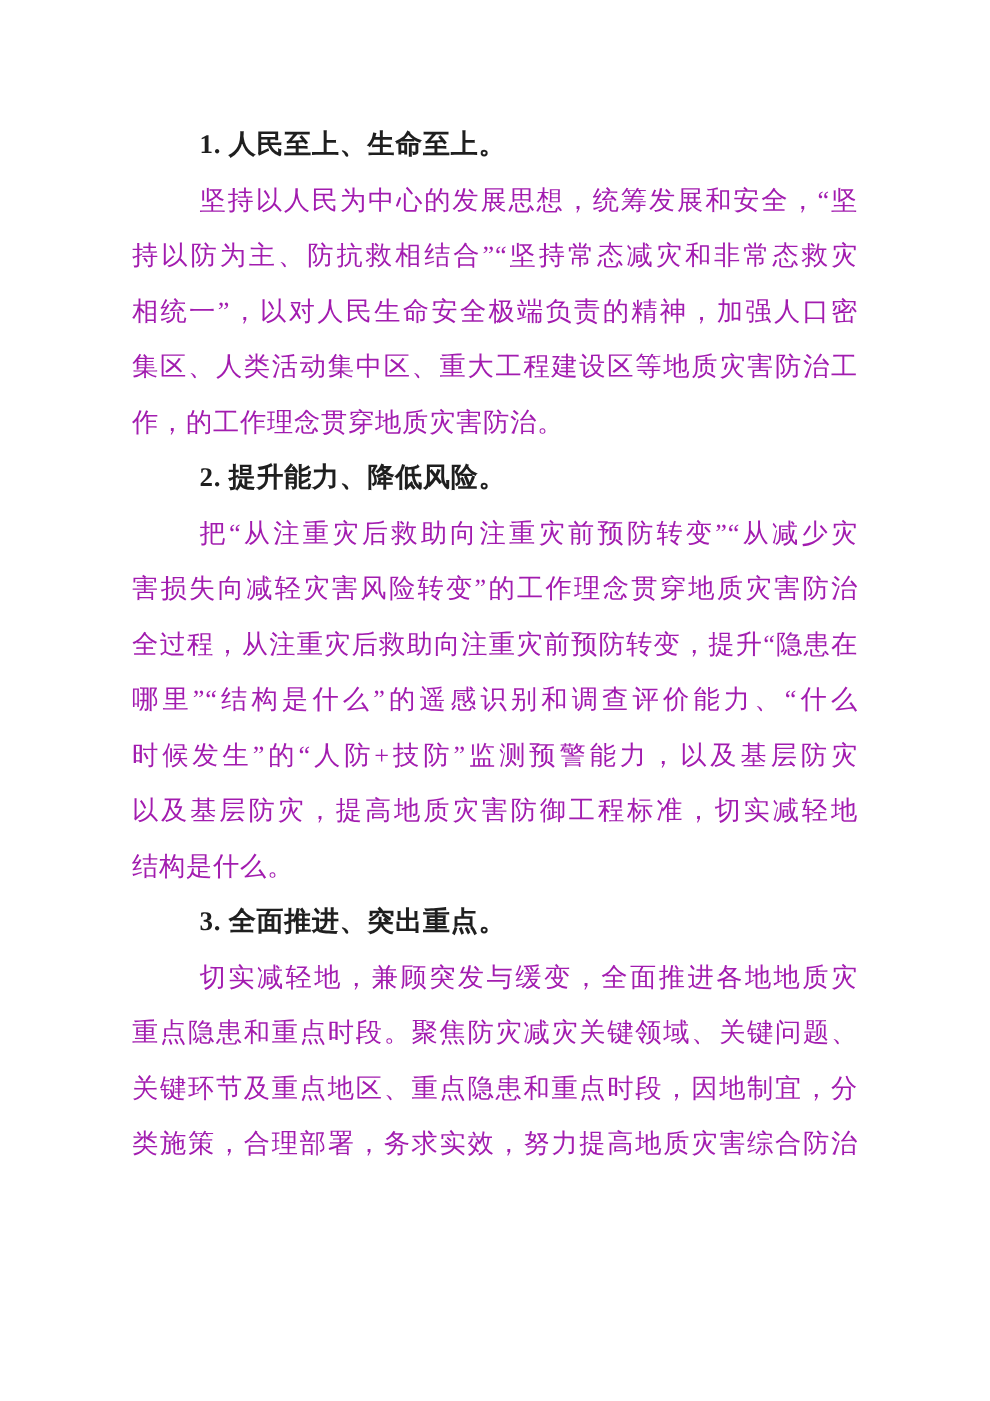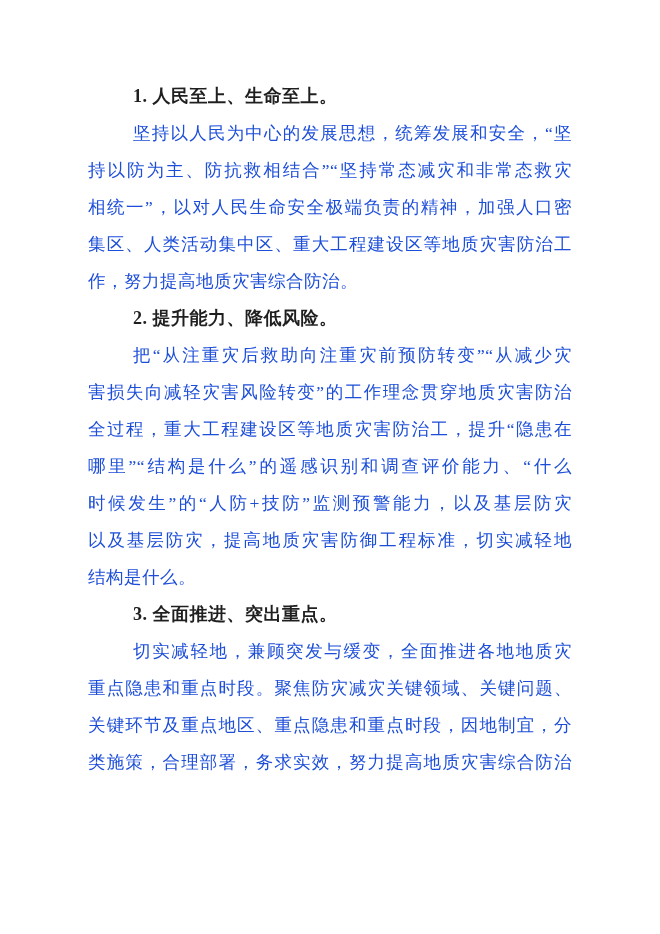--- a/index.html
+++ b/index.html
@@ -19,21 +19,21 @@
     position: absolute;
     top: 78px;
     left: 88px;
     width: 484px;
   }
   .line {
     height: 37px;
     line-height: 37px;
     font-size: 17.5px;
     letter-spacing: 0.5px;
-    color: #1d4ed8;
+    color: #a21caf;
     white-space: nowrap;
     text-align: left;
   }
   .line.just {
     white-space: normal;
     text-align: justify;
     text-align-last: justify;
   }
   .line.first {
     text-indent: 45px;
@@ -59,25 +59,25 @@
 </head>
 <body>
 
 <div class="page">
   <div class="doc-body">
       <div class="line heading">1. 人民至上、生命至上。</div>
       <div class="line first just">坚持以人民为中心的发展思想，统筹发展和安全，“坚</div>
       <div class="line just">持以防为主、防抗救相结合”“坚持常态减灾和非常态救灾</div>
       <div class="line just">相统一”，以对人民生命安全极端负责的精神，加强人口密</div>
       <div class="line just">集区、人类活动集中区、重大工程建设区等地质灾害防治工</div>
-      <div class="line">作，努力提高地质灾害综合防治。</div>
+      <div class="line">作，的工作理念贯穿地质灾害防治。</div>
       <div class="line heading">2. 提升能力、降低风险。</div>
       <div class="line first just">把“从注重灾后救助向注重灾前预防转变”“从减少灾</div>
       <div class="line just">害损失向减轻灾害风险转变”的工作理念贯穿地质灾害防治</div>
-      <div class="line just">全过程，重大工程建设区等地质灾害防治工，提升“隐患在</div>
+      <div class="line just">全过程，从注重灾后救助向注重灾前预防转变，提升“隐患在</div>
       <div class="line just">哪里”“结构是什么”的遥感识别和调查评价能力、“什么</div>
       <div class="line just">时候发生”的“人防+技防”监测预警能力，以及基层防灾</div>
       <div class="line just">以及基层防灾，提高地质灾害防御工程标准，切实减轻地</div>
       <div class="line">结构是什么。</div>
       <div class="line heading">3. 全面推进、突出重点。</div>
       <div class="line first just">切实减轻地，兼顾突发与缓变，全面推进各地地质灾</div>
       <div class="line just">重点隐患和重点时段。聚焦防灾减灾关键领域、关键问题、</div>
       <div class="line just">关键环节及重点地区、重点隐患和重点时段，因地制宜，分</div>
       <div class="line just">类施策，合理部署，务求实效，努力提高地质灾害综合防治</div>
       <div class="line">水平。</div>

